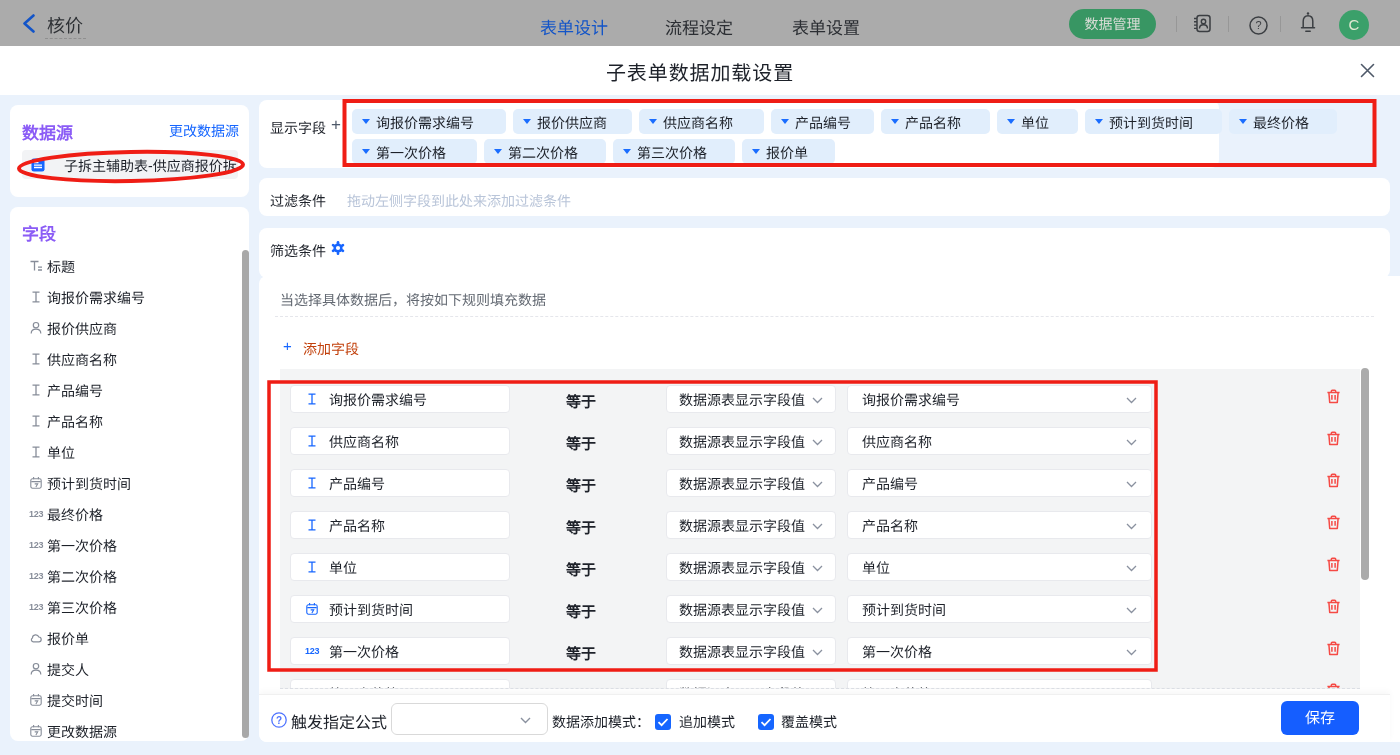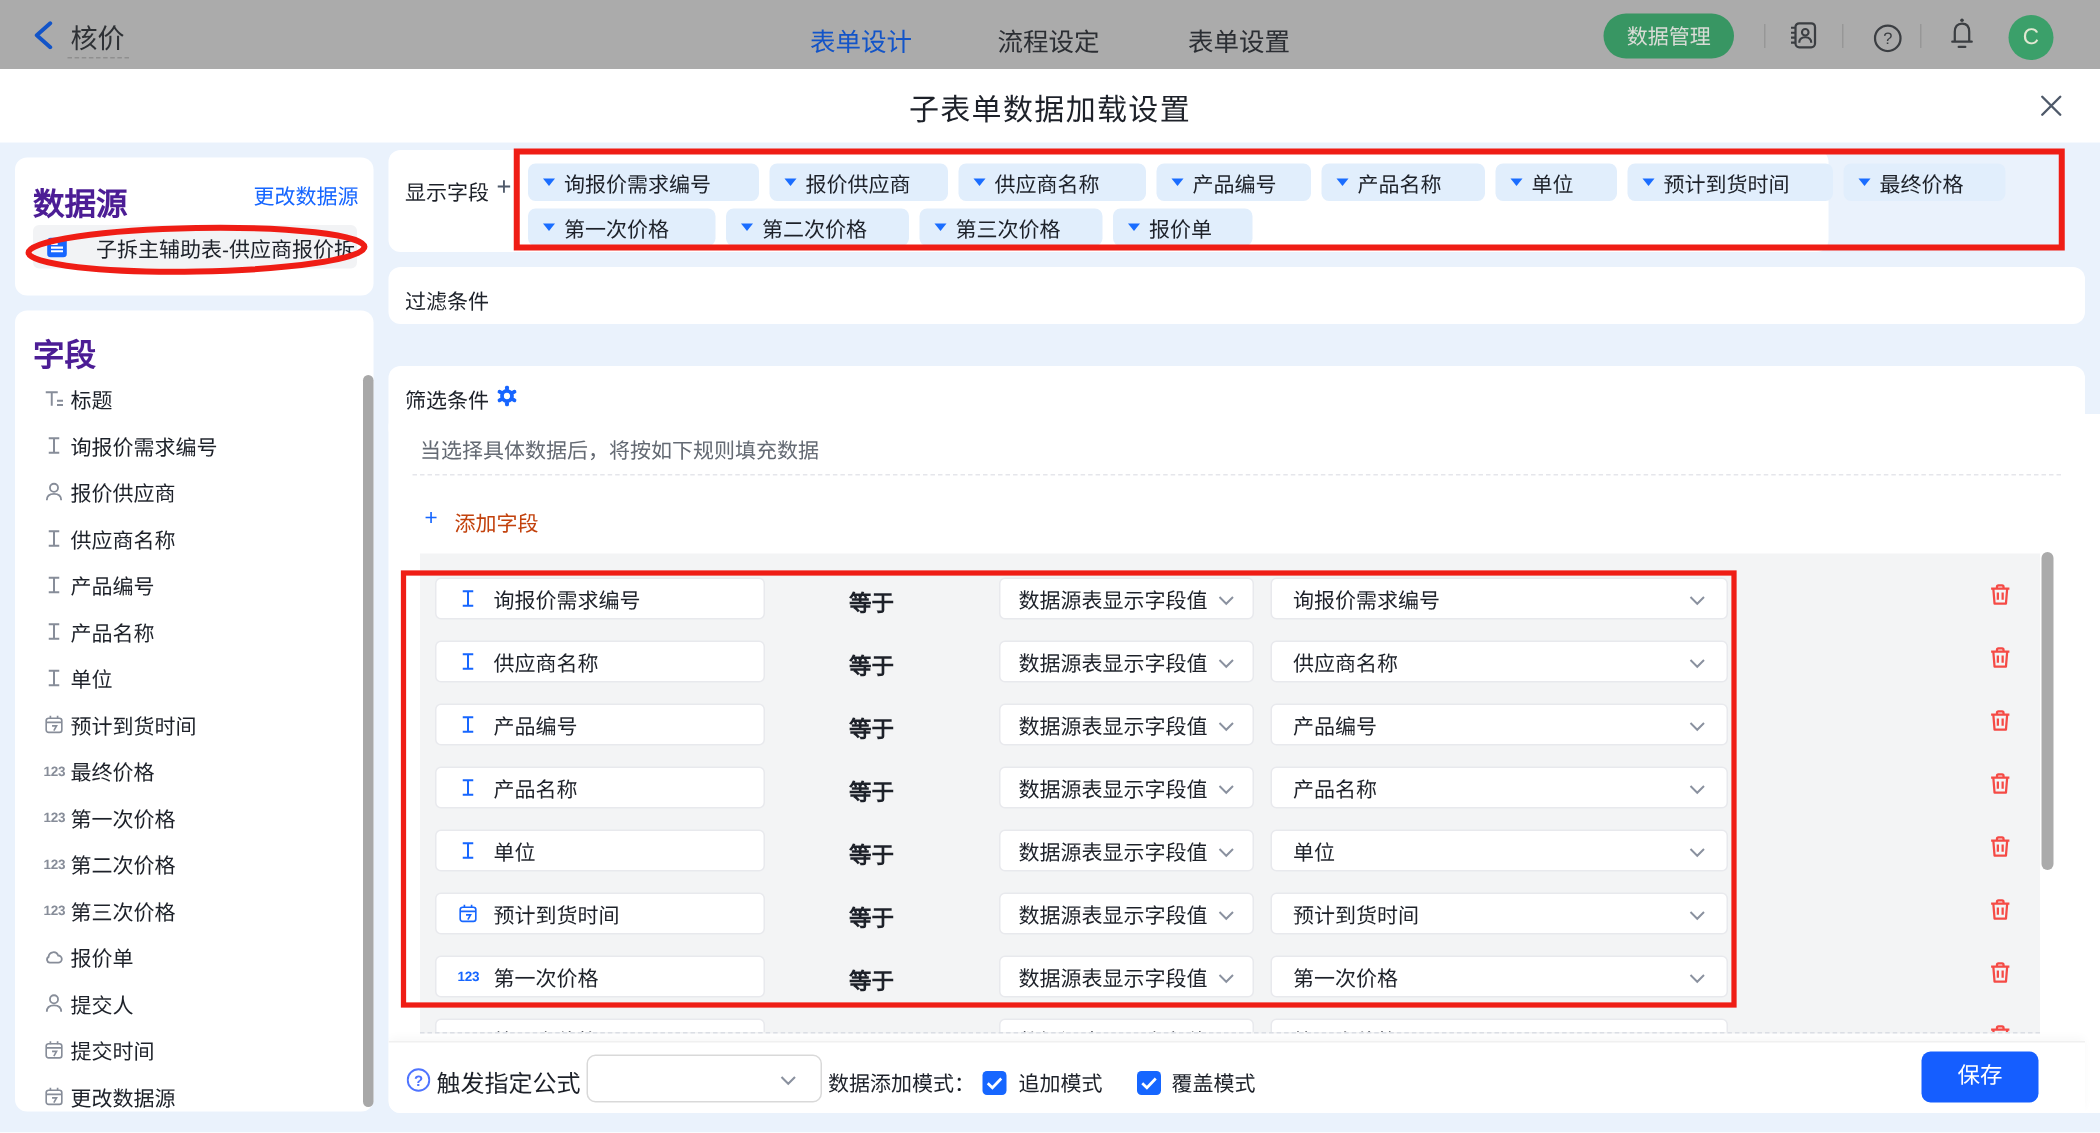--- a/index.html
+++ b/index.html
@@ -14,21 +14,21 @@
   .tb-dash { position:absolute; left:45px; top:38px; width:41px; border-top:1px dashed #8f8f8f; }
   .tb-tab { position:absolute; top:14px; font-size:17px; color:#2b2e33;font-family:Liberation Mono, monospace; }
   .tb-tab.act { color:#1254c8; }
   .tb-pill { position:absolute; left:1069px; top:9px; width:87px; height:30px; background:#389663; border-radius:15px; color:#d9dcd6; font-size:14px; text-align:center; line-height:30px; }
   .tb-div { position:absolute; top:16px; width:1px; height:16px; background:#979797; }
   .tb-avatar { position:absolute; left:1339px; top:10px; width:30px; height:30px; background:#3ba06a; border-radius:50%; color:#e2e8d2; font-size:15px; text-align:center; line-height:30px; }
   
   #mhead { position:absolute; left:0; top:46px; width:1400px; height:49px; background:#fff; }
   #mtitle { position:absolute; left:0; top:11px; width:1400px; text-align:center; font-size:20px; font-weight:400; letter-spacing:0.9px; color:#1d2129; }
   
-  .ctitle { font-size:21px; font-weight:700; color:#4c1d95;text-align:center; }
+  .ctitle { font-size:17px; font-weight:700; color:#8b5cf6;text-align:center; }
   #src-item { position:absolute; left:12px; top:45px; width:216px; height:29px; background:#f2f3f5; border-radius:4px; display:flex; align-items:center; padding-left:9px; font-size:14px; white-space:nowrap; overflow:hidden;gap:15px; }
   .fitem { position:absolute; left:19px; height:20px; display:flex; align-items:center; font-size:14px; color:#1d2129; }
   .fitem svg, .fitem .i123 { margin-right:4px; }
   .i123 { font-size:9px; font-weight:700; color:#878d99; letter-spacing:-0.2px; width:14px; text-align:center; flex:none; }
   .i123.blue { color:#1666ff; }
   
   .rlabel { font-size:14px; color:#1d2129; }
   .tag { height:25px; background:#e1eefc; border-radius:5px; display:flex; align-items:center; padding-left:10px; font-size:14px; color:#1d2129; }
   .tri { width:0; height:0; border-left:4.5px solid transparent; border-right:4.5px solid transparent; border-top:5.5px solid #1a6dff; margin-right:6px; }
   .ph { font-size:14px; color:#b9c5d9; }
@@ -204,23 +204,24 @@
       <div class="tag" style="width:108px"><span class="tri"></span>最终价格</div>
       <div class="tag" style="width:125px"><span class="tri"></span>第一次价格</div>
       <div class="tag" style="width:122px"><span class="tri"></span>第二次价格</div>
       <div class="tag" style="width:122px"><span class="tri"></span>第三次价格</div>
       <div class="tag" style="width:93px"><span class="tri"></span>报价单</div>
     </div>
   </div>
 
   <div class="card" style="left:259px;top:178px;width:1131px;height:38px">
     <div class="rlabel abs" style="left:11px;top:12px">过滤条件</div>
-  </div>
-
-  <div class="card" style="left:259px;top:244px;width:1131px;height:50px">
+    <div class="ph abs" style="left:88px;top:12px">拖动左侧字段到此处来添加过滤条件</div>
+  </div>
+
+  <div class="card" style="left:259px;top:228px;width:1131px;height:50px">
     <div class="rlabel abs" style="left:11px;top:12px">筛选条件</div>
     <svg class="abs" style="left:72px;top:13px" width="14" height="14" viewBox="0 0 14 14">
       <g fill="#1765ff">
         <circle cx="7" cy="7" r="4.6"></circle>
         <g>
           <rect x="5.7" y="0" width="2.6" height="3.4" rx="1.2"></rect>
           <rect x="5.7" y="10.6" width="2.6" height="3.4" rx="1.2"></rect>
           <rect x="5.7" y="0" width="2.6" height="3.4" rx="1.2" transform="rotate(60 7 7)"></rect>
           <rect x="5.7" y="0" width="2.6" height="3.4" rx="1.2" transform="rotate(120 7 7)"></rect>
           <rect x="5.7" y="10.6" width="2.6" height="3.4" rx="1.2" transform="rotate(60 7 7)"></rect>

